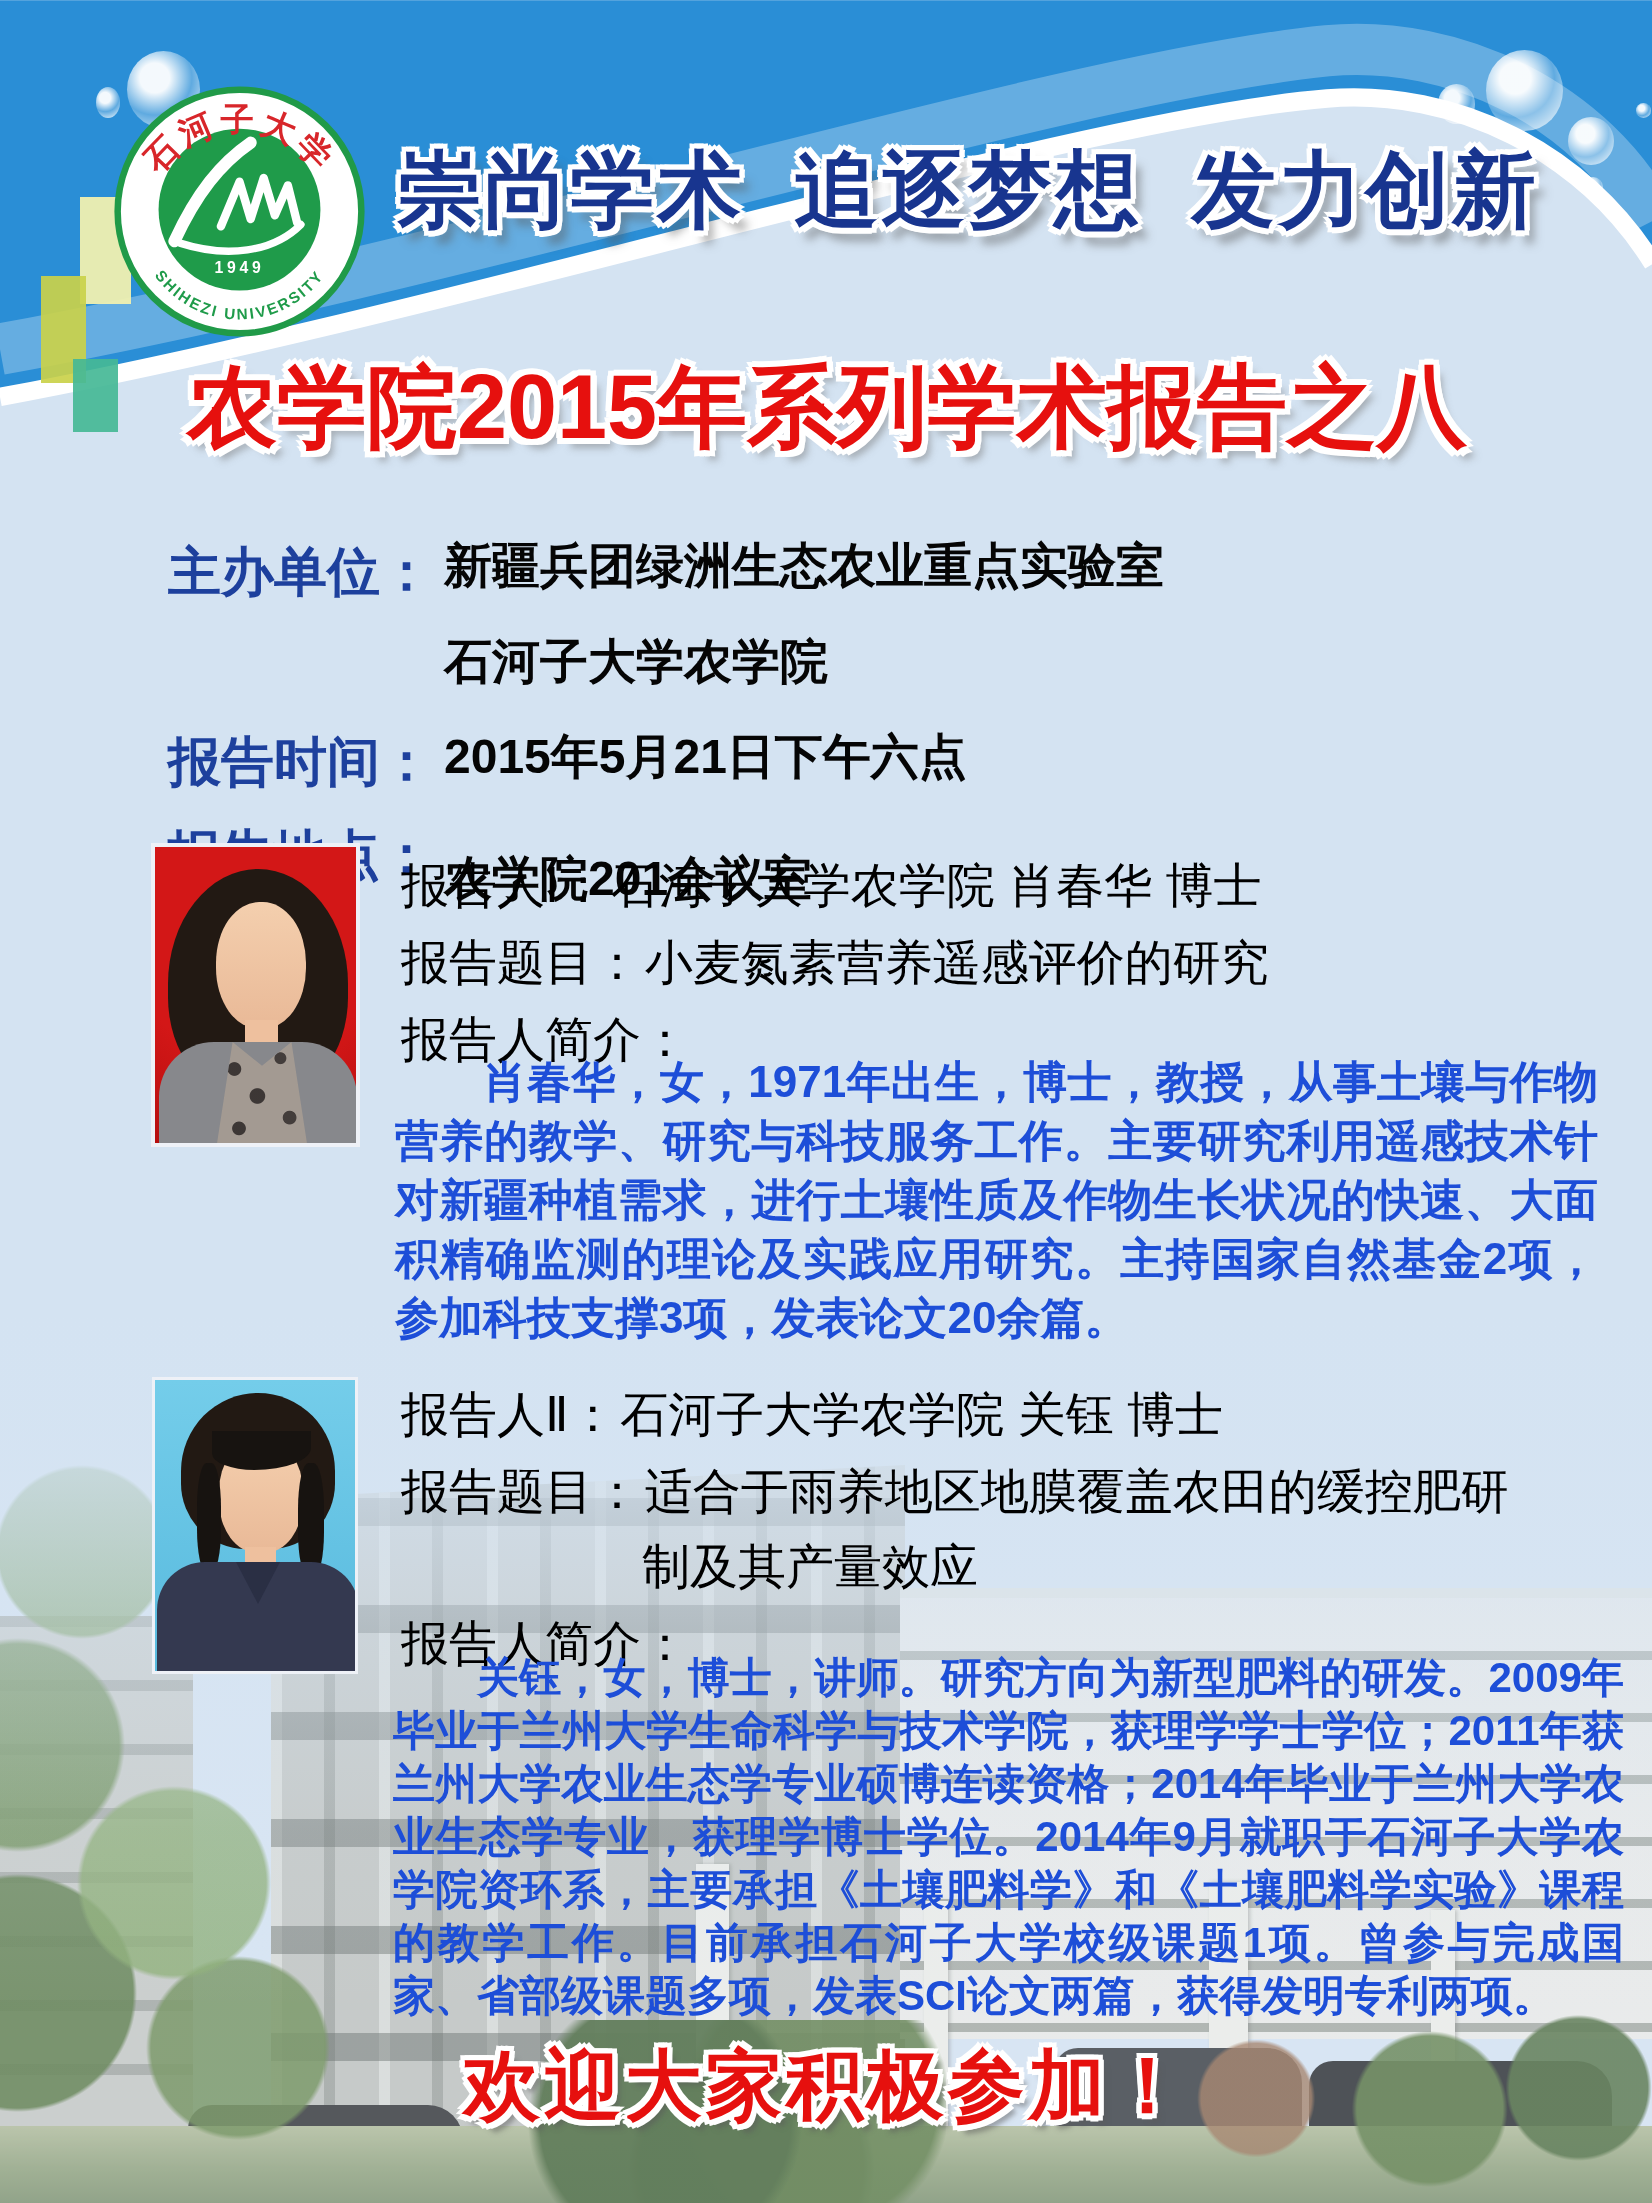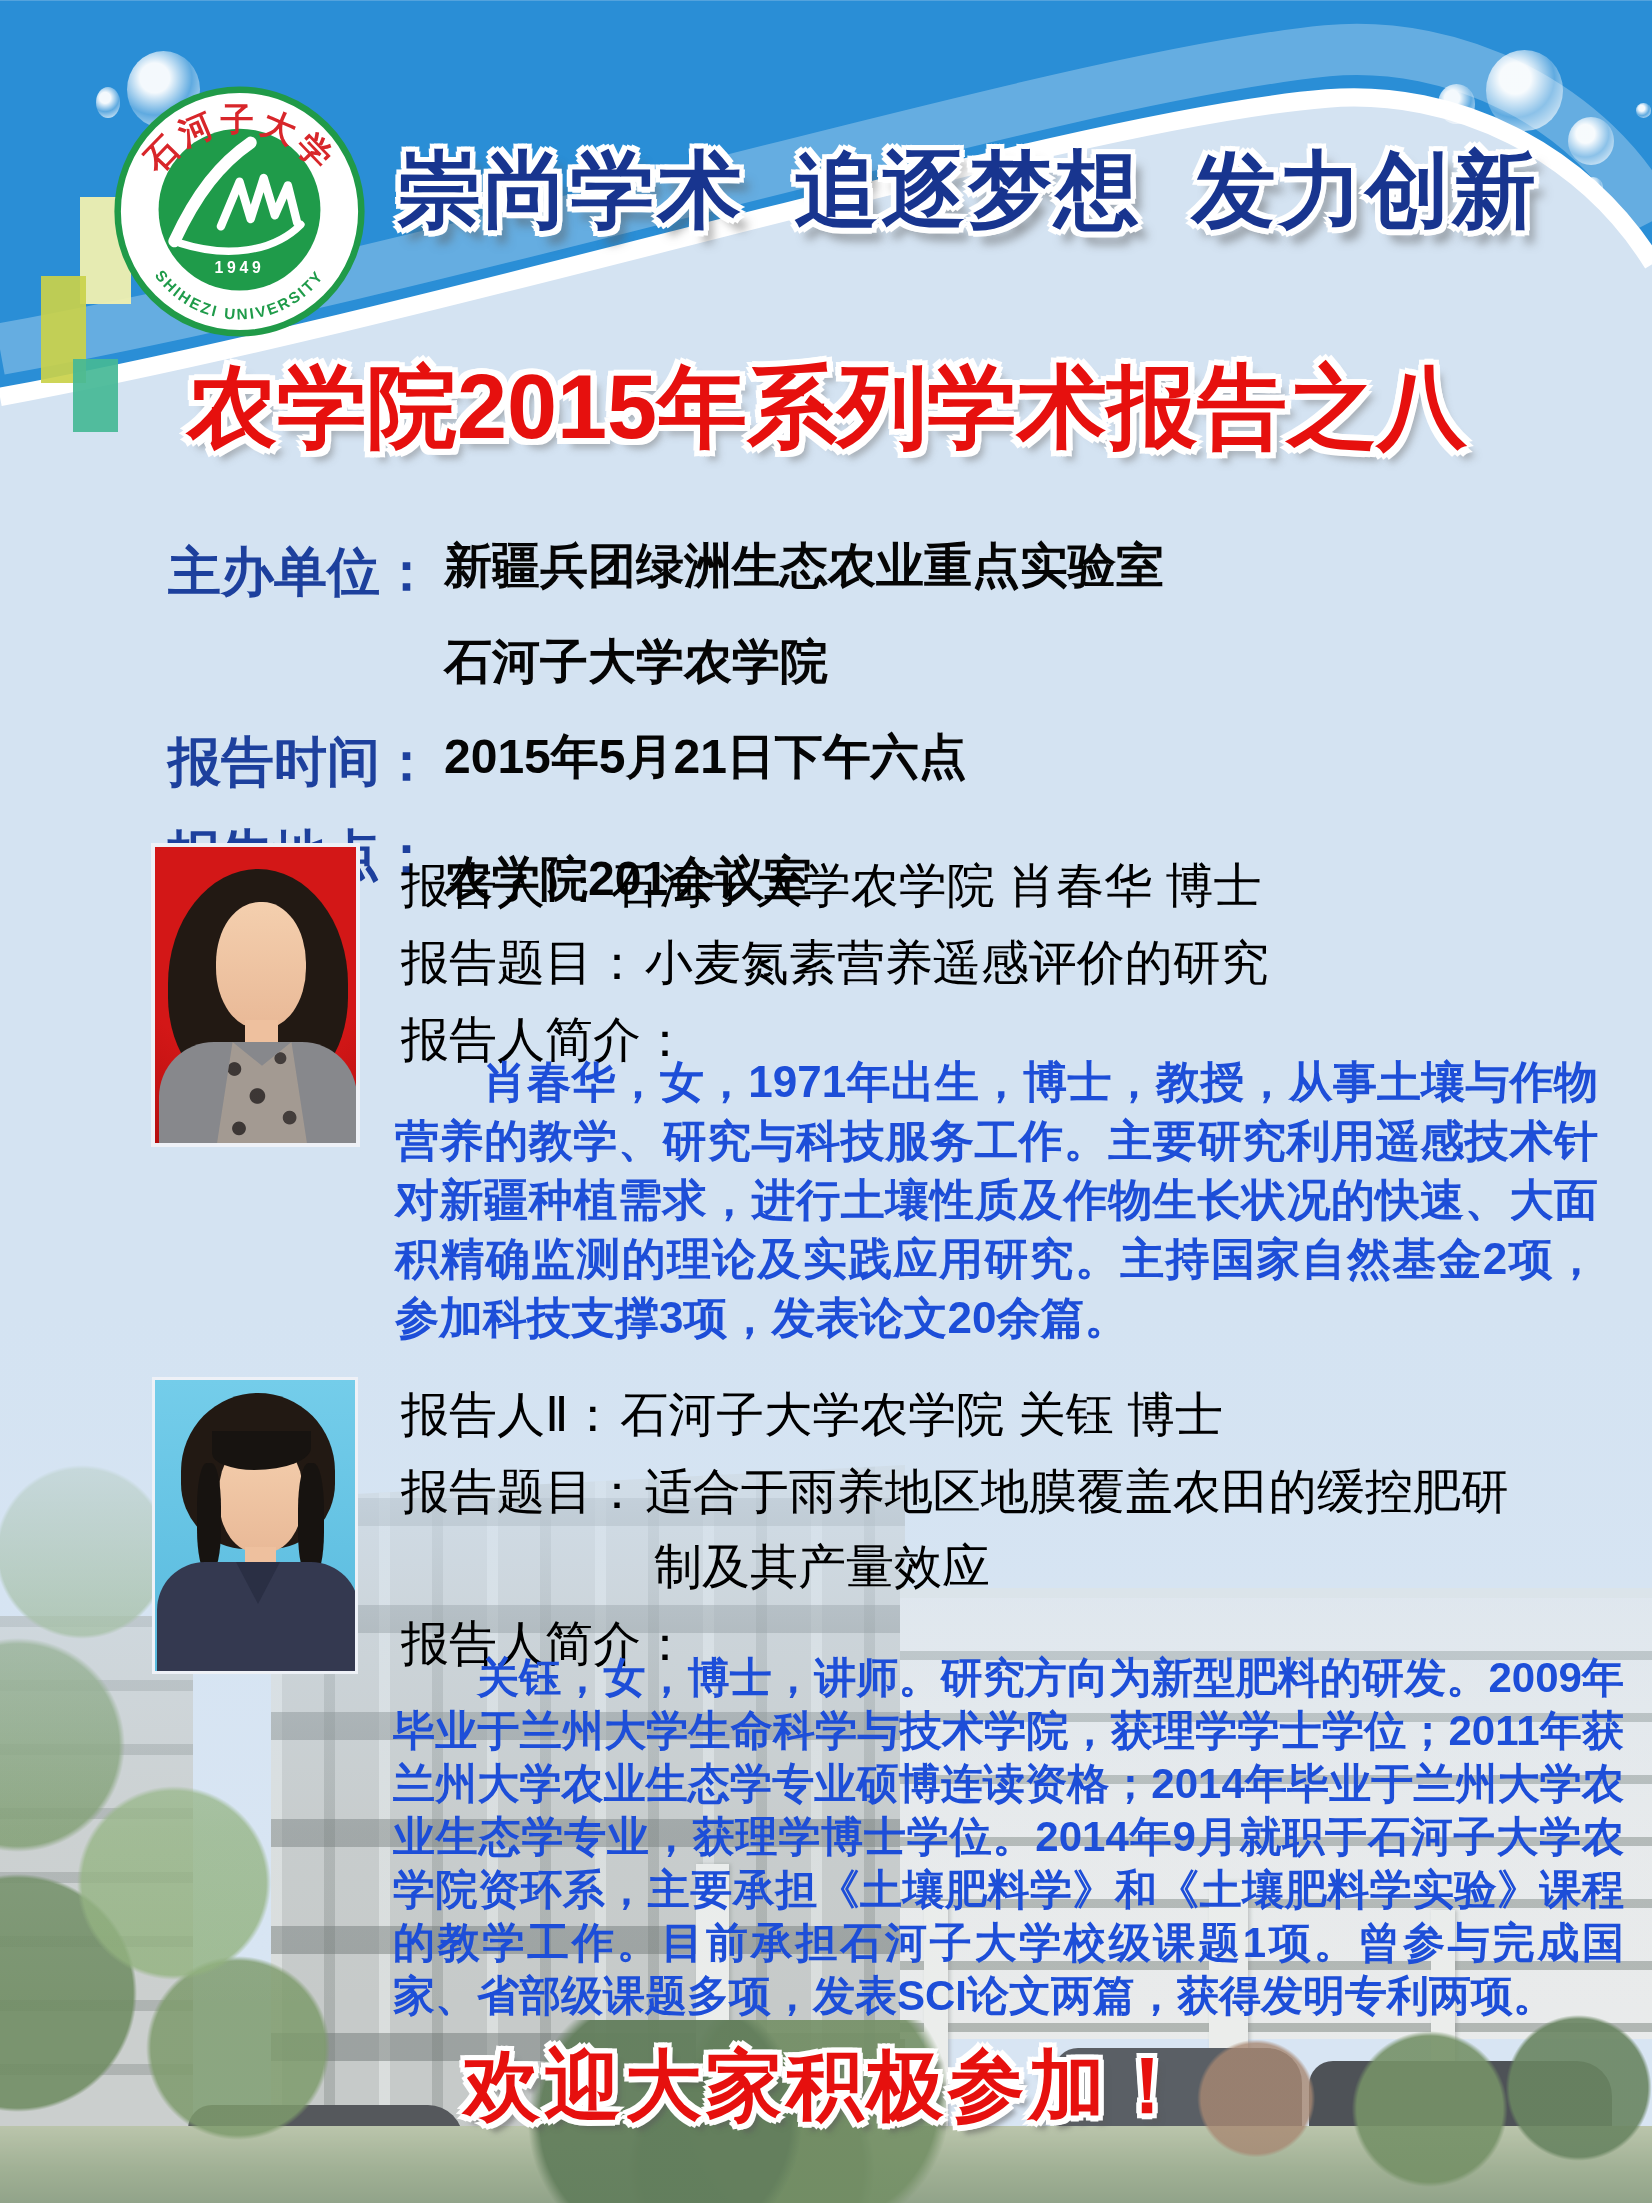--- a/index.html
+++ b/index.html
@@ -233,18 +233,18 @@
   <div class="body p2-body"></div>
   <div class="p2-collar"></div>
 </div>
 
 <div class="abs sp-line content" style="left:401px;top:1383px;">
   <span class="lbl">报告人Ⅱ：</span><span>石河子大学农学院 关钰 博士</span>
 </div>
 <div class="abs sp-line content" style="left:401px;top:1460px;">
   <span class="lbl">报告题目：</span><span>适合于雨养地区地膜覆盖农田的缓控肥研</span>
 </div>
-<div class="abs sp-line content" style="left:642px;top:1535px;margin-left:12px;">制及其产量效应</div>
+<div class="abs sp-line content" style="left:642px;top:1535px;">制及其产量效应</div>
 <div class="abs sp-line content" style="left:401px;top:1612px;">报告人简介：</div>
 <div class="abs bio bio2 content" style="left:393px;top:1651px;width:1231px;">关钰，女，博士，讲师。研究方向为新型肥料的研发。2009年毕业于兰州大学生命科学与技术学院，获理学学士学位；2011年获兰州大学农业生态学专业硕博连读资格；2014年毕业于兰州大学农业生态学专业，获理学博士学位。2014年9月就职于石河子大学农学院资环系，主要承担《土壤肥料学》和《土壤肥料学实验》课程的教学工作。目前承担石河子大学校级课题1项。曾参与完成国家、省部级课题多项，发表SCI论文两篇，获得发明专利两项。</div>
 
 <div class="abs welcome content">欢迎大家积极参加！</div>
 
 
 </body></html>

